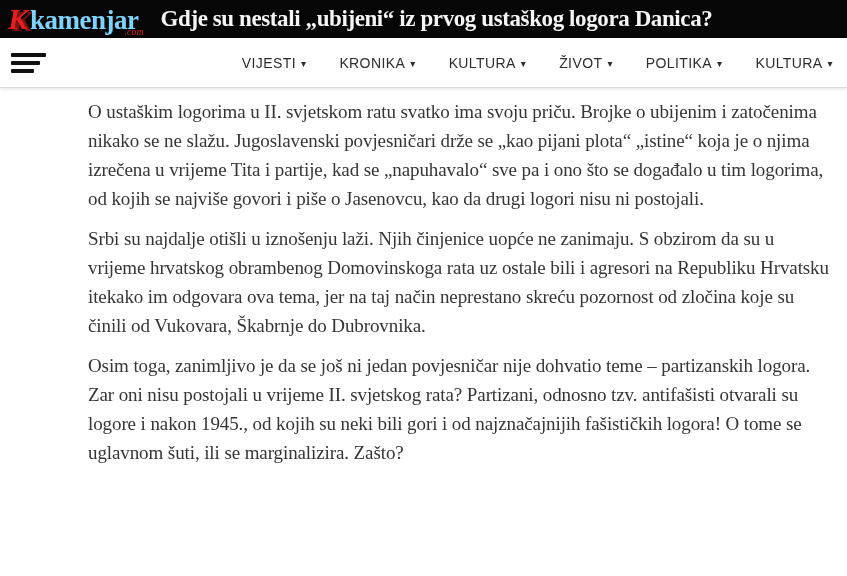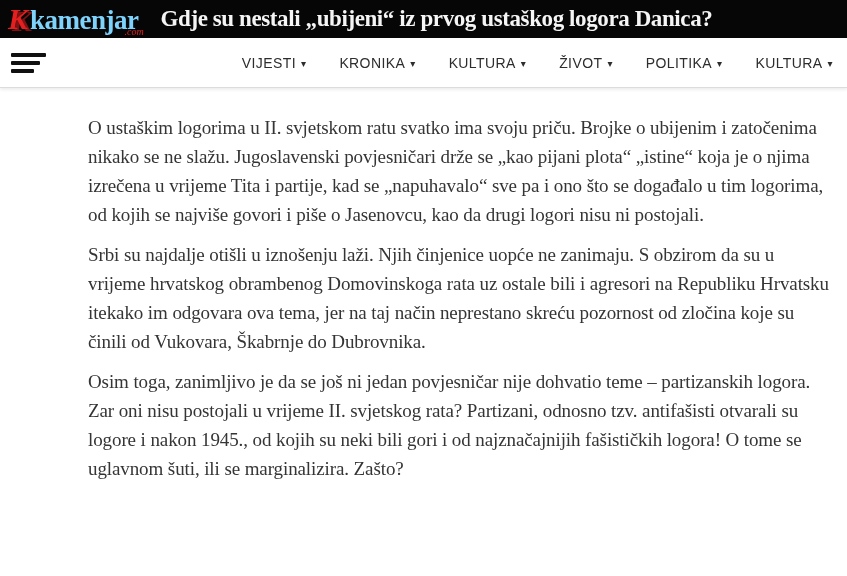--- a/index.html
+++ b/index.html
@@ -112,21 +112,21 @@
   .nav-item .caret {
     font-size: 10px;
     color: #2d2d2d;
     line-height: 1;
     position: relative;
     top: 1px;
   }
 
   
   .article {
-    padding: 25px 18px 0 88px;
+    padding: 9px 18px 0 88px;
   }
   .article p {
     font-family: "Liberation Serif", serif;
     font-size: 19px;
     line-height: 29px;
     color: #353535;
     letter-spacing: -0.1px;
     max-width: 745px;
     margin: 0 0 11px 0;
   }

